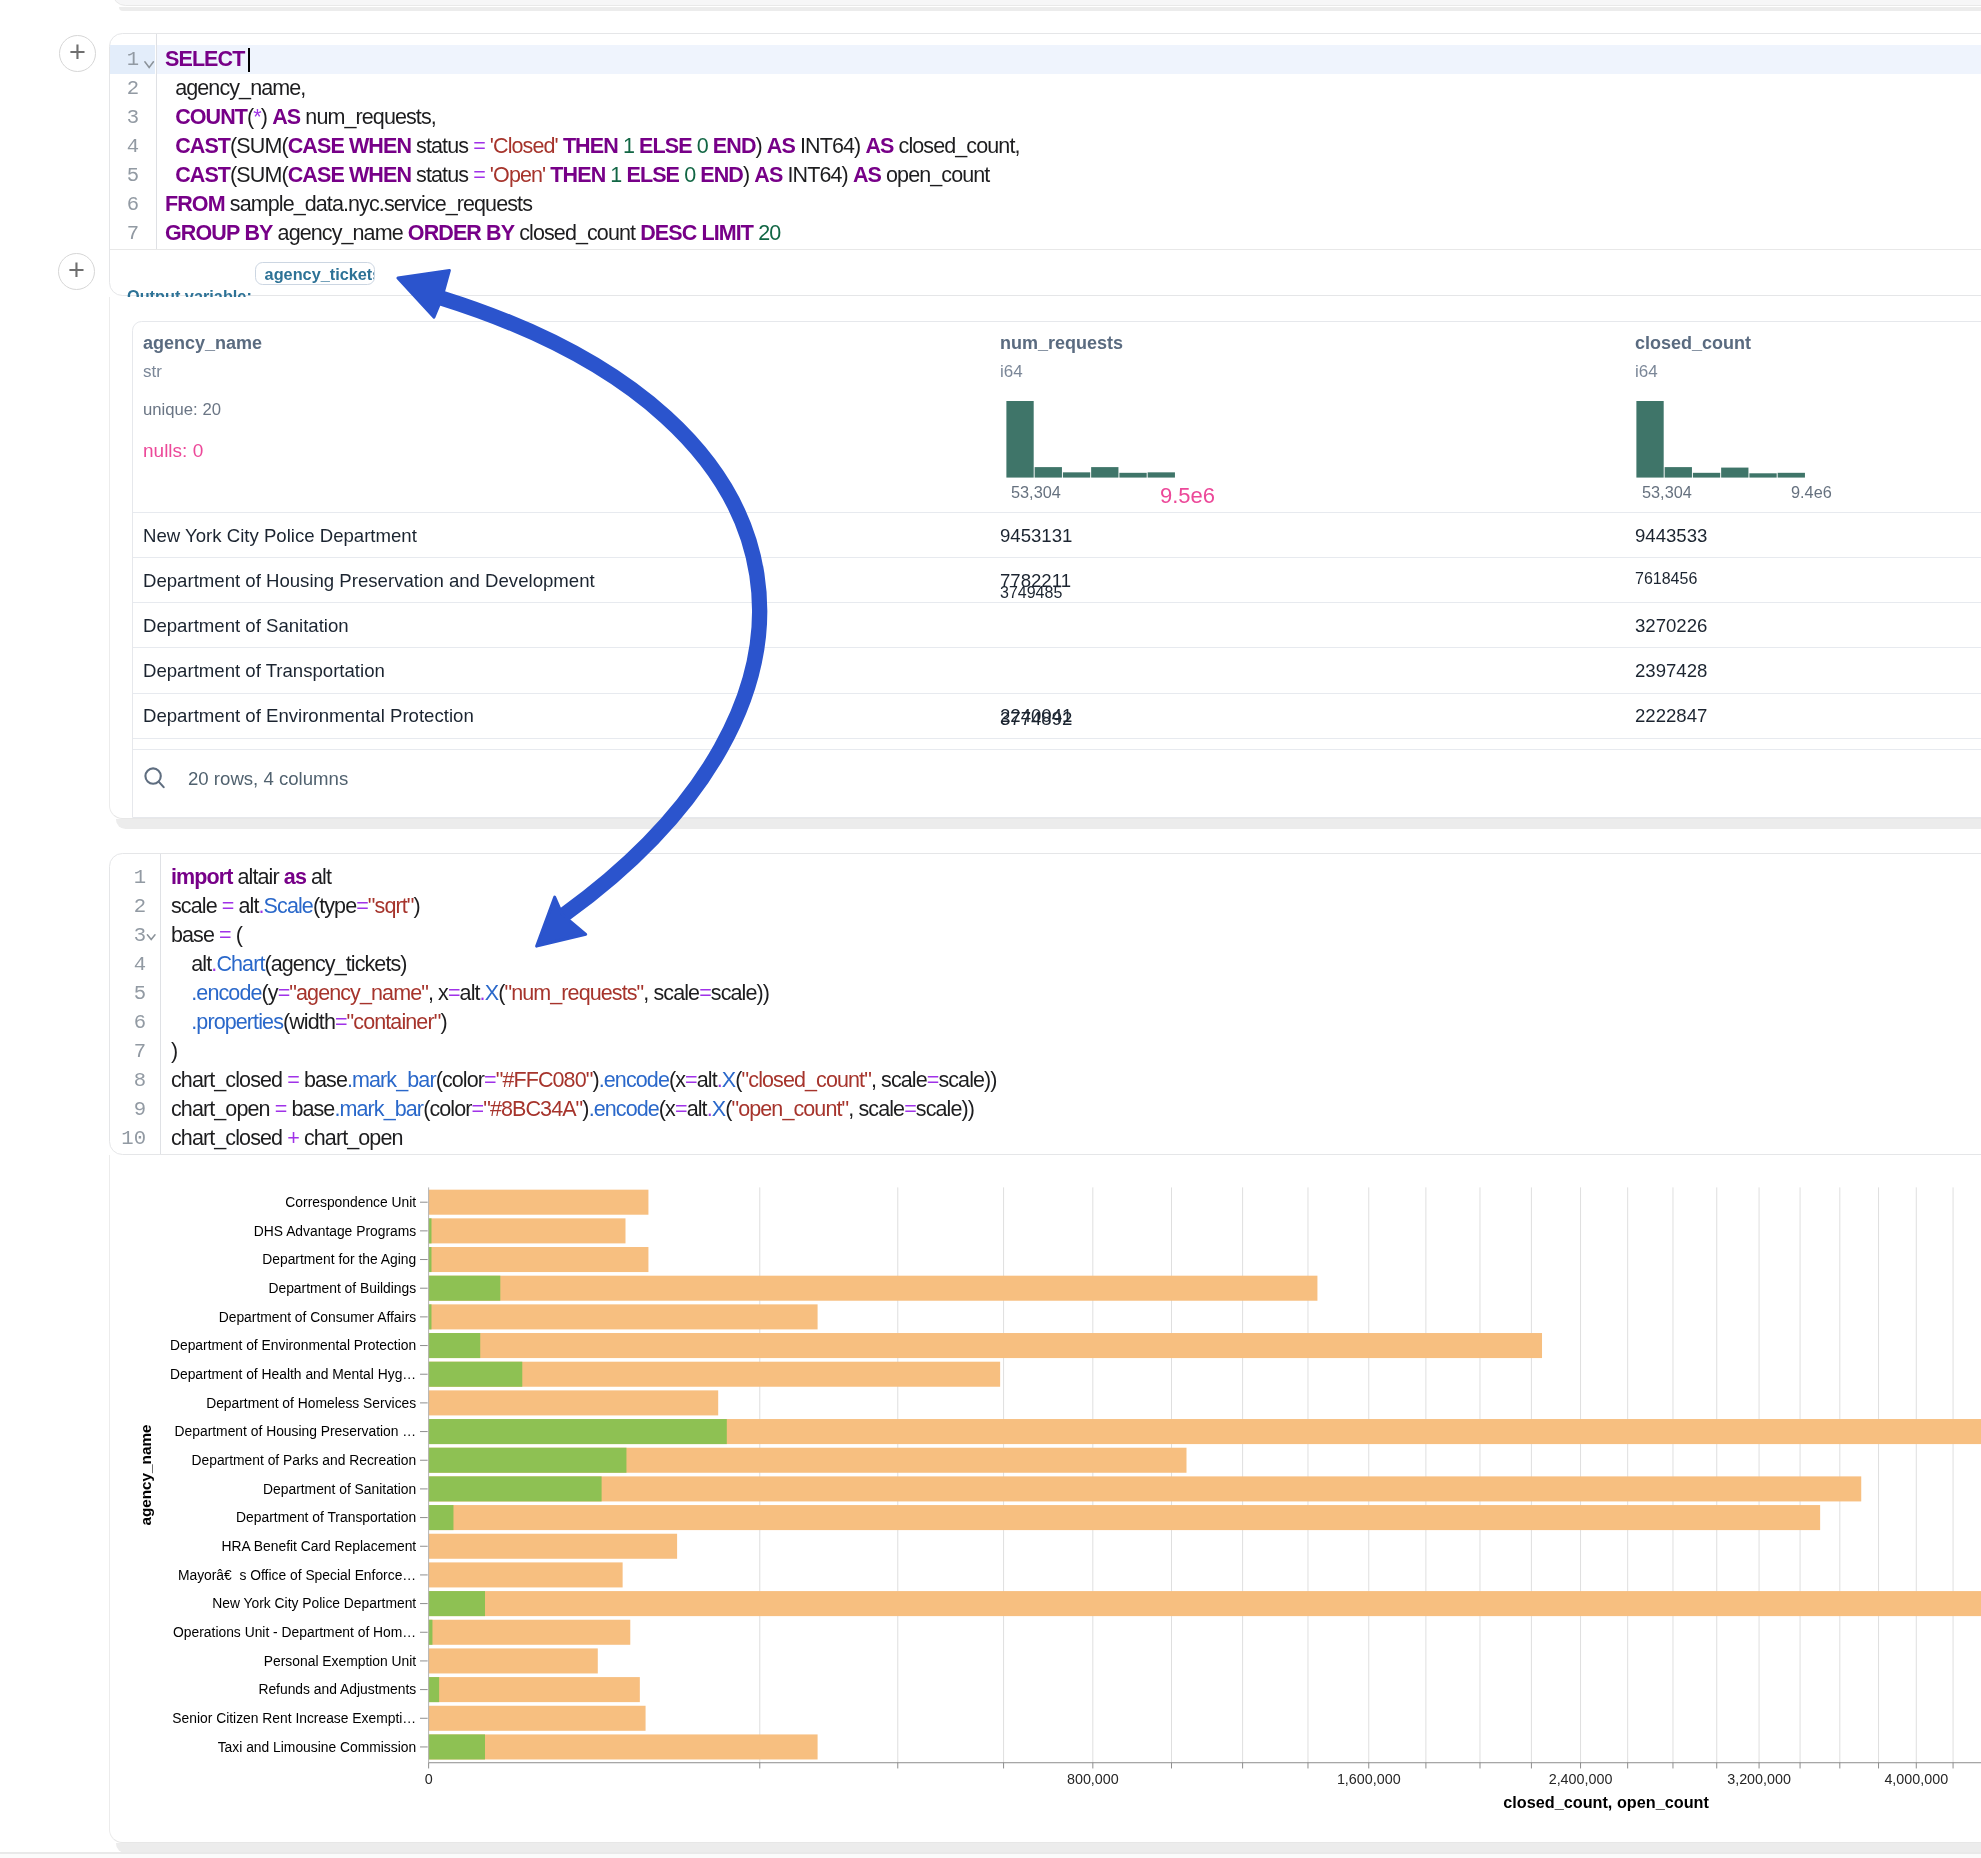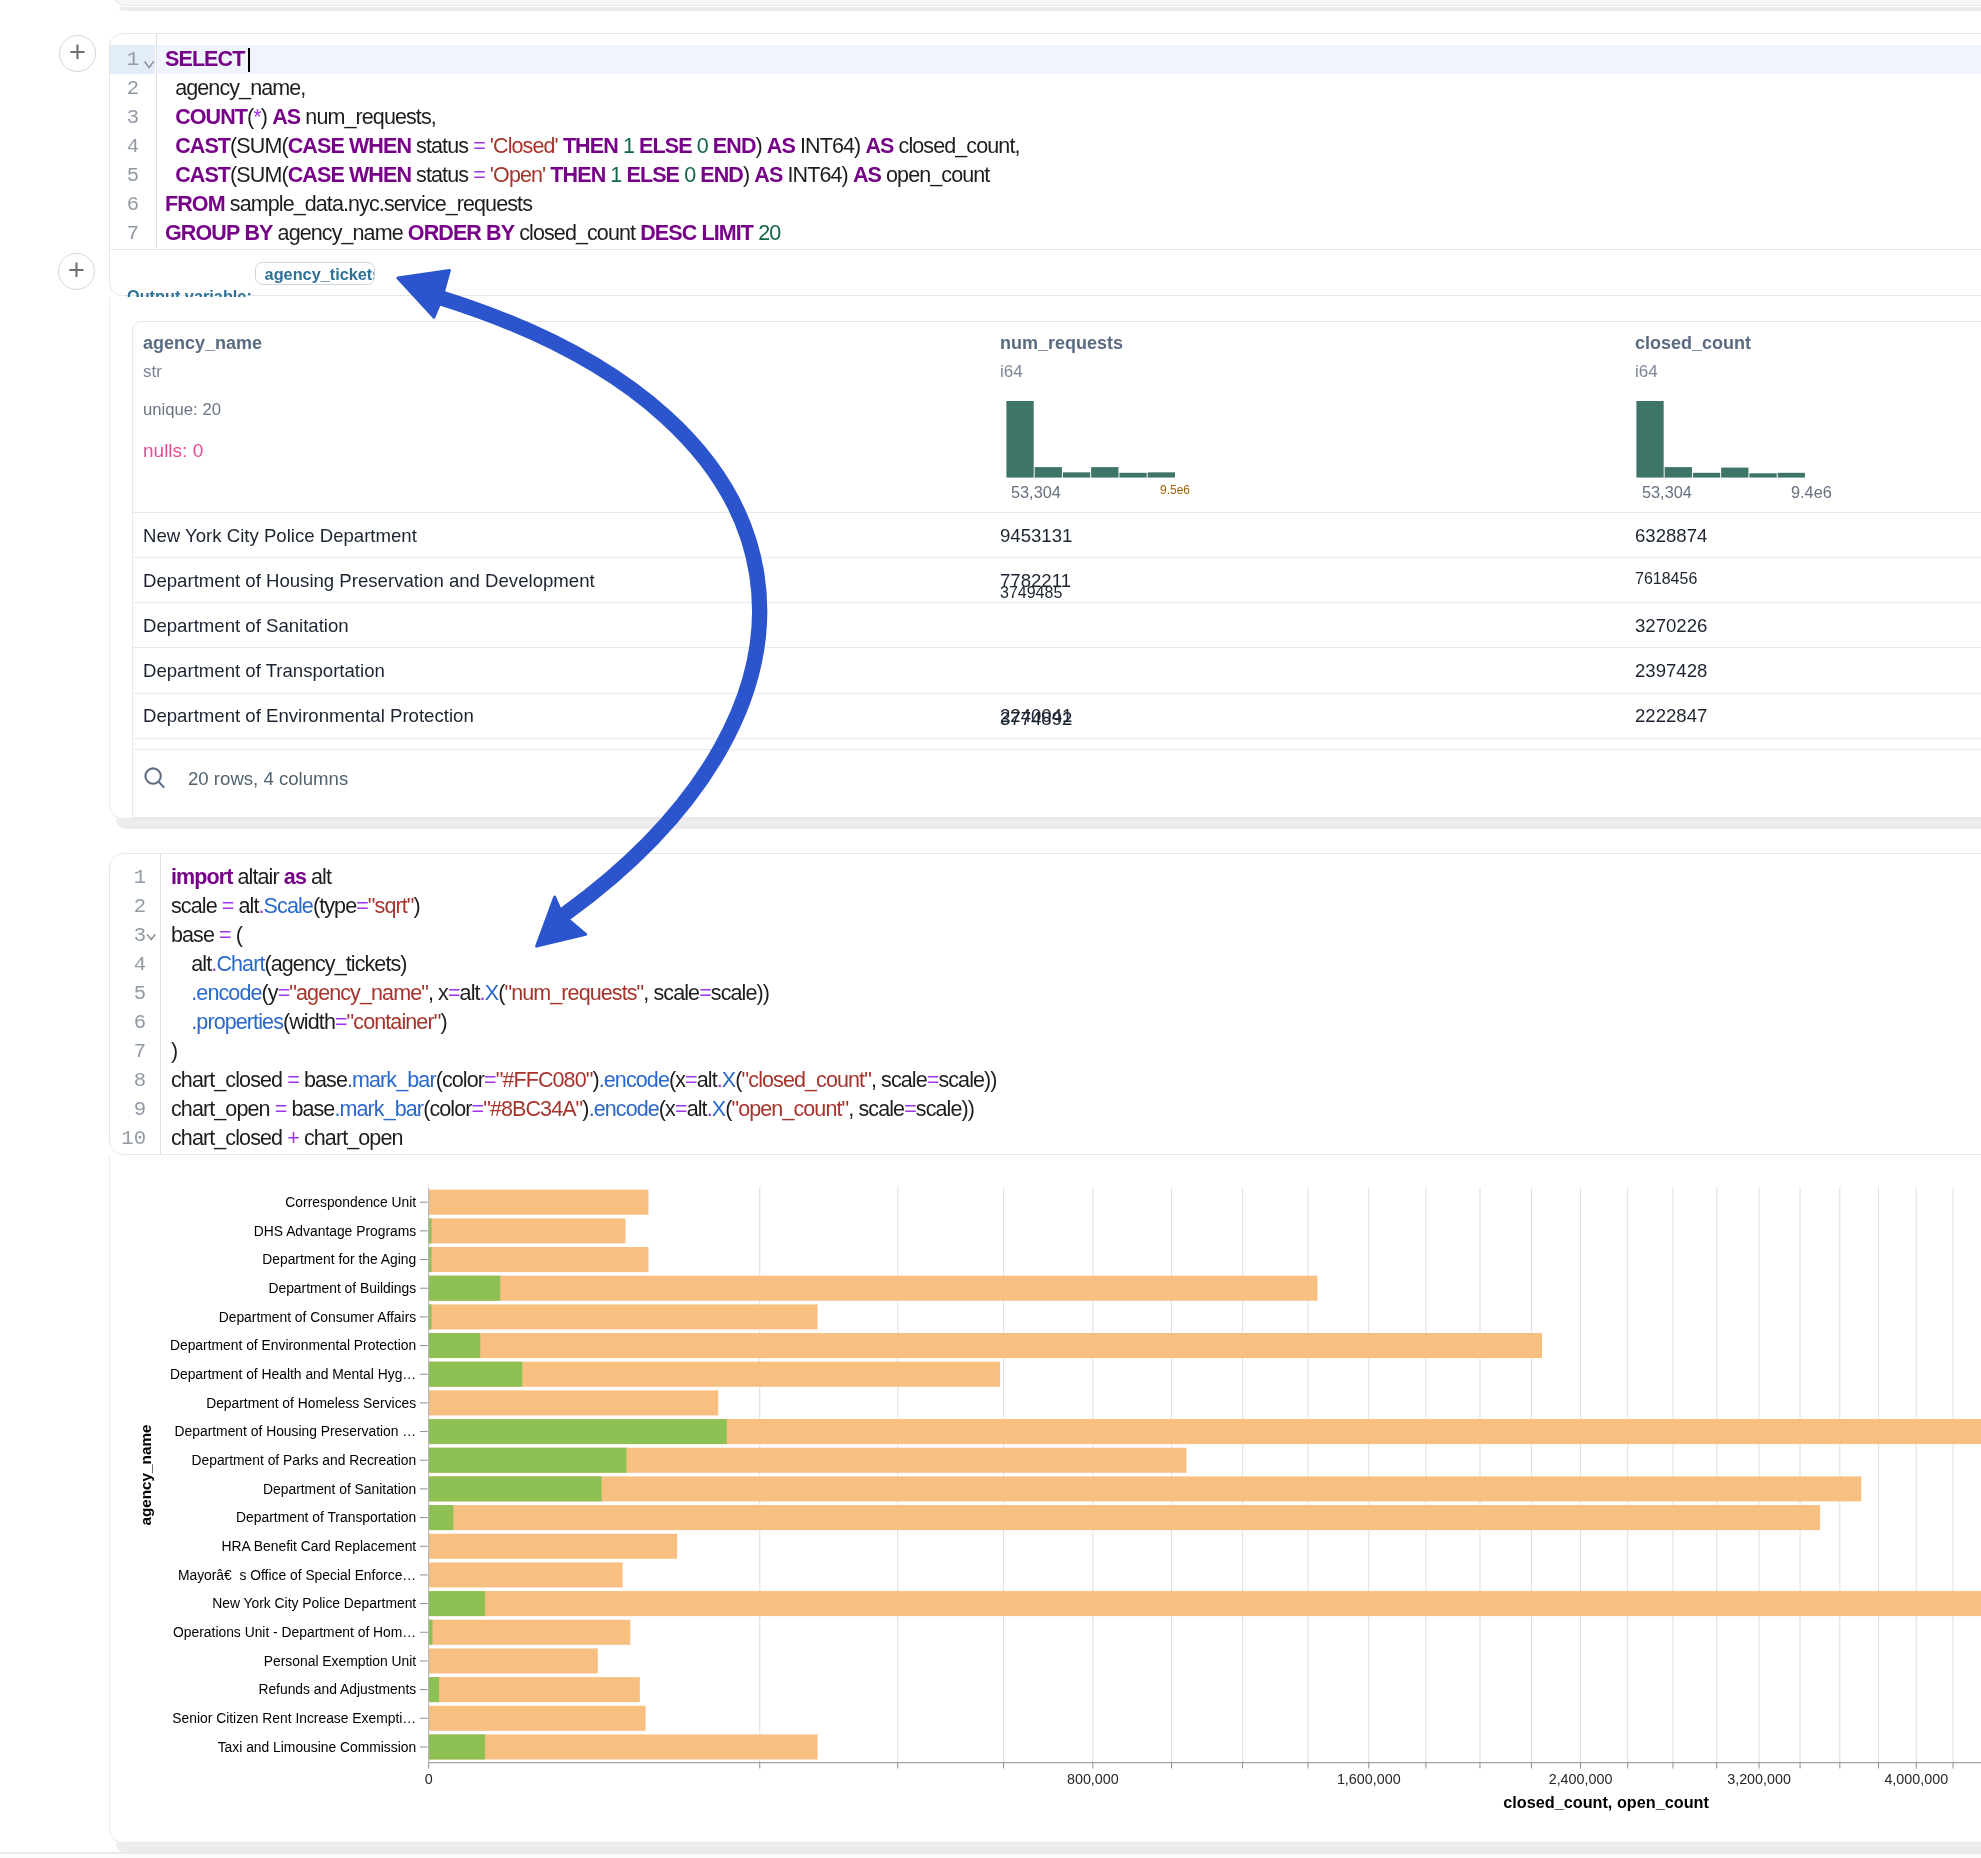--- a/index.html
+++ b/index.html
@@ -83,21 +83,21 @@
 
 <svg class="abs" style="left:1006px; top:401px;" width="172" height="78" viewBox="0 0 180 82">
   <rect x="0" y="0" width="28.7" height="80.5" fill="#3f7569"></rect>
   <rect x="29.7" y="69.5" width="28.7" height="11" fill="#3f7569"></rect>
   <rect x="59.4" y="75" width="28.7" height="5.5" fill="#3f7569"></rect>
   <rect x="89.1" y="69.5" width="28.7" height="11" fill="#3f7569"></rect>
   <rect x="118.8" y="75.5" width="28.7" height="5" fill="#3f7569"></rect>
   <rect x="148.5" y="75" width="28.7" height="5.5" fill="#3f7569"></rect>
 </svg>
 <div class="abs" style="left:1011px; top:483px; font-size:16.3px; color:#66717f;">53,304</div>
-<div class="abs" style="left:1160px; top:483px; font-size:12px; color:#a16207;">9.5e6</div>
+<div class="abs" style="left:1160px; top:483px; font-size:22px; color:#ec4899;">9.5e6</div>
 
 <svg class="abs" style="left:1636px; top:401px;" width="172" height="78" viewBox="0 0 180 82">
   <rect x="0" y="0" width="28.7" height="80.5" fill="#3f7569"></rect>
   <rect x="29.7" y="69.5" width="28.7" height="11" fill="#3f7569"></rect>
   <rect x="59.4" y="75.5" width="28.7" height="5" fill="#3f7569"></rect>
   <rect x="89.1" y="70" width="28.7" height="10.5" fill="#3f7569"></rect>
   <rect x="118.8" y="76" width="28.7" height="4.5" fill="#3f7569"></rect>
   <rect x="148.5" y="75.5" width="28.7" height="5" fill="#3f7569"></rect>
 </svg>
 <div class="abs" style="left:1642px; top:483px; font-size:16.3px; color:#66717f;">53,304</div>
@@ -105,21 +105,21 @@
 
 <div class="abs" style="left:133px; top:512px; width:1849px; height:1px; background:#e7eaef;"></div>
 <div class="abs" style="left:133px; top:557px; width:1849px; height:1px; background:#e7eaef;"></div>
 <div class="abs" style="left:133px; top:602px; width:1849px; height:1px; background:#e7eaef;"></div>
 <div class="abs" style="left:133px; top:647px; width:1849px; height:1px; background:#e7eaef;"></div>
 <div class="abs" style="left:133px; top:693px; width:1849px; height:1px; background:#e7eaef;"></div>
 <div class="abs" style="left:133px; top:738px; width:1849px; height:1px; background:#e7eaef;"></div>
 
 <div class="abs" style="left:143px; top:525px; font-size:18.6px; color:#1b2430;">New York City Police Department</div>
 <div class="abs" style="left:1000px; top:525px; font-size:18.6px; color:#1b2430;">9453131</div>
-<div class="abs" style="left:1635px; top:525px; font-size:18.6px; color:#1b2430;">6328874</div>
+<div class="abs" style="left:1635px; top:525px; font-size:18.6px; color:#1b2430;">9443533</div>
 
 <div class="abs" style="left:143px; top:570px; font-size:18.6px; color:#1b2430;">Department of Housing Preservation and Development</div>
 <div class="abs" style="left:1000px; top:570px; font-size:18.6px; color:#1b2430;">7782211</div>
 <div class="abs" style="left:1635px; top:570px; font-size:16px; color:#1b2430;">7618456</div>
 
 <div class="abs" style="left:143px; top:615px; font-size:18.6px; color:#1b2430;">Department of Sanitation</div>
 <div class="abs" style="left:1000px; top:584px; font-size:16px; color:#1b2430;">3749485</div>
 <div class="abs" style="left:1635px; top:615px; font-size:18.6px; color:#1b2430;">3270226</div>
 
 <div class="abs" style="left:143px; top:660px; font-size:18.6px; color:#1b2430;">Department of Transportation</div>

